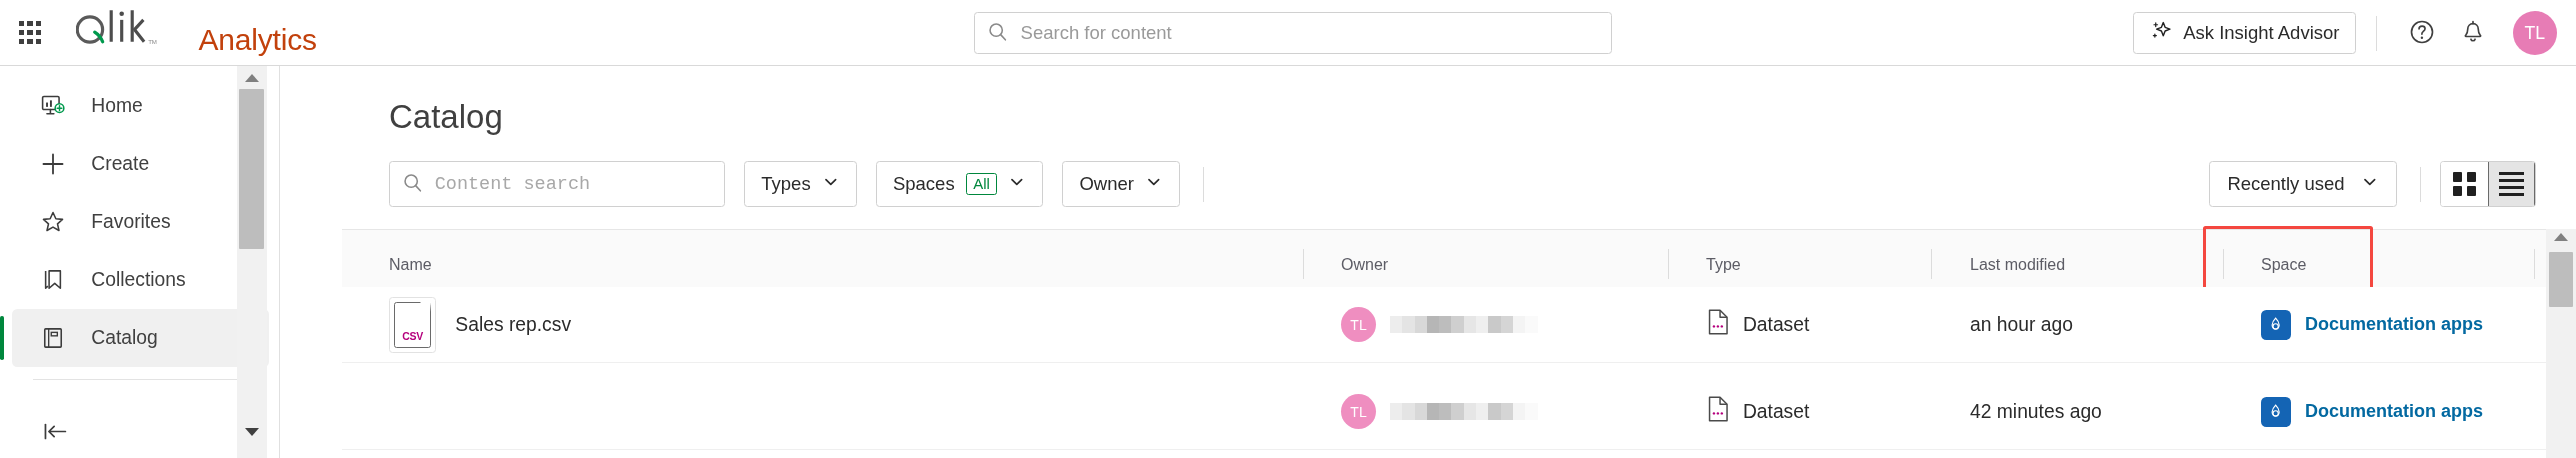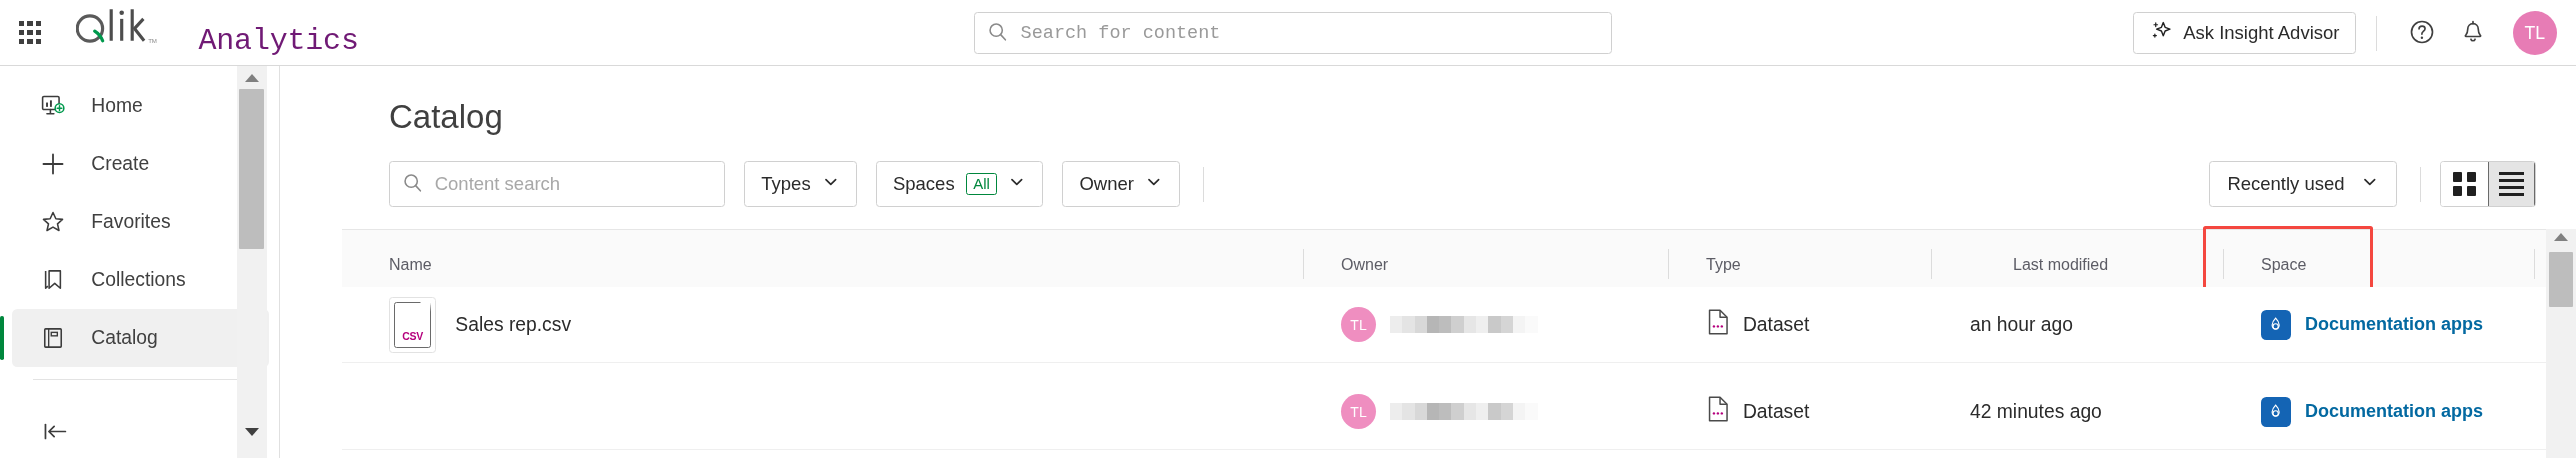--- a/index.html
+++ b/index.html
@@ -28,37 +28,37 @@
   .grid-dots { display: grid; grid-template-columns: repeat(3, 5.3px);
     grid-template-rows: repeat(3, 5.3px); gap: 3.5px; }
   .grid-dots i { display: block; width: 5.3px; height: 5.3px; background: #404040; }
 
   #brand-block { display: flex; align-items: baseline; margin-left: 30px; }
   #qlik-logo { position: relative; width: 104px; height: 49px; }
   #qlik-logo svg { display: block; }
   #product-name {
     margin-left: 18.5px;
     font-size: 30px;
-    color: #701a75;
+    color: #c2410c;
     letter-spacing: -0.2px;
-    position: relative; top: -3.5px; font-family: Liberation Mono, monospace;
+    position: relative; top: -3.5px;
   }
 
   #global-search {
     position: absolute; left: 974px; top: 12.3px;
     width: 638px; height: 42px;
     border: 0.9px solid #d0d0d0; border-radius: 3.5px;
     background: #fff;
     display: flex; align-items: center;
     padding: 0 12.3px;
   }
   #global-search input {
     border: none; outline: none; flex: 1;
     font-size: 18.5px; color: #404040;
-    font-family: Liberation Mono, monospace;
+    font-family: Liberation Sans, sans-serif;
     margin-left: 12.3px; background: transparent;
   }
   #global-search input::placeholder { color: #9a9a9a; }
 
   #header-right {
     position: absolute; right: 19.3px; top: 0; height: 66px;
     display: flex; align-items: center; gap: 0;
   }
   #ask-insight-advisor {
     display: flex; align-items: center; gap: 10.5px;
@@ -146,21 +146,21 @@
   }
   #content-search {
     width: 336px; height: 46px;
     border: 0.9px solid #d0d0d0; border-radius: 3.5px;
     display: flex; align-items: center; padding: 0 12.3px;
     background: #fff;
   }
   #content-search input {
     border: none; outline: none; flex: 1;
     margin-left: 11.4px; font-size: 18.5px; color: #404040;
-    font-family: Liberation Sans, sans-serif; background: transparent;
+    font-family: Liberation Mono, monospace; background: transparent;
   }
   #content-search input::placeholder { color: #a8a8a8; }
   .filter-btn {
     height: 46px; margin-left: 19.3px; padding: 0 16px;
     border: 0.9px solid #d0d0d0; border-radius: 3.5px; background: #fff;
     display: flex; align-items: center; gap: 11.4px;
     font-size: 18.5px; color: #2b2b2b; cursor: pointer;
     font-family: "Liberation Sans", sans-serif;
   }
   .badge-all {
@@ -504,21 +504,21 @@
     </div>
   </div>
 
   <div id="table-head">
     <div class="th" style="left:47px;">Name</div>
     <div class="th-sep" style="left:961px;"></div>
     <div class="th" style="left:999px;">Owner</div>
     <div class="th-sep" style="left:1326px;"></div>
     <div class="th" style="left:1364px;">Type</div>
     <div class="th-sep" style="left:1589px;"></div>
-    <div class="th" style="left:1671px;">Last modified</div>
+    <div class="th" style="left:1628px;">Last modified</div>
     <div class="th-sep" style="left:1881px;"></div>
     <div class="th" style="left:1919px;">Space</div>
     <div class="th-sep" style="left:2192px;"></div>
     <div class="th" style="left:2230px;">
       <span>
         <svg width="26" height="26" viewBox="0 0 30 30">
           <path d="M2.5 15S7 8.5 15 8.5 27.5 15 27.5 15 23 21.5 15 21.5 2.5 15 2.5 15z" fill="none" stroke="#4a4a4a" stroke-width="1.7"></path>
           <circle cx="15" cy="15" r="4.4" fill="none" stroke="#4a4a4a" stroke-width="1.7"></circle>
           <circle cx="15" cy="15" r="1.7" fill="#4a4a4a"></circle>
         </svg>

